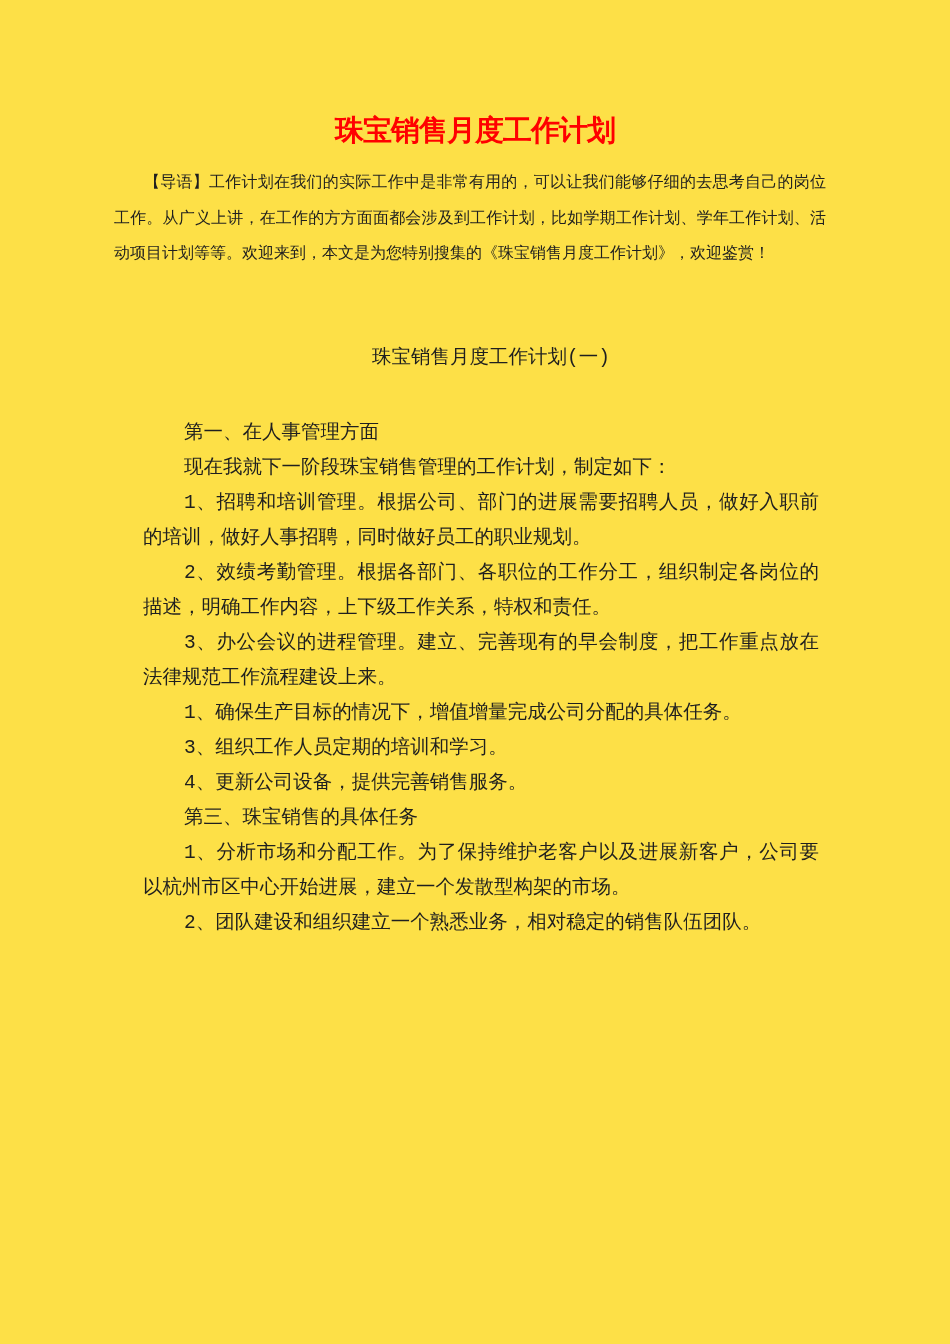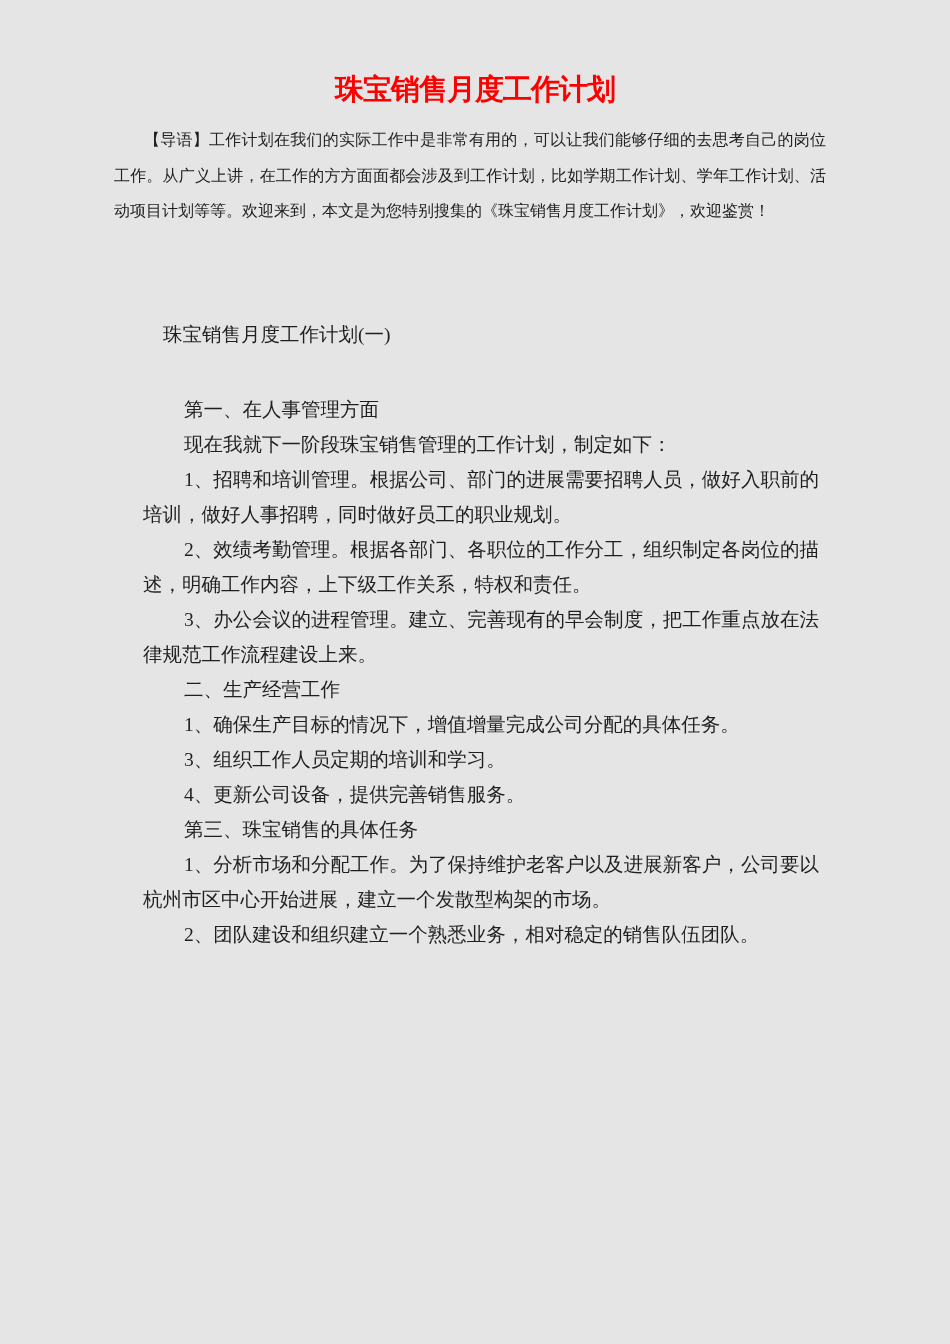--- a/index.html
+++ b/index.html
@@ -5,24 +5,24 @@
   html, body {
     margin: 0;
     padding: 0;
     background: #ffffff;
   }
   .page {
     position: relative;
     width: 950px;
     height: 1344px;
     box-sizing: border-box;
-    background: #e5e5e5;
+    background: #fde047;
     overflow: hidden;
-    padding-top: 72px;
-    font-family: Liberation Serif, serif;
+    padding-top: 116px;
+    font-family: Liberation Mono, monospace;
     color: #1f1f1f;
   }
   .doc-title {
     margin: 0;
     text-align: center;
     color: #ff0000;
     font-size: 29px;
     line-height: 34px;
     font-weight: bold;
     letter-spacing: -1px;
@@ -36,23 +36,23 @@
     text-indent: 30px;
   }
   .body-block {
     margin-left: 143px;
     width: 676px;
     font-size: 19.5px;
     line-height: 35px;
     text-align: justify;
   }
   .section-title {
-    margin: 88px 0 40px 0;
+    margin: 68px 0 40px 0;
     text-indent: 20px;
-    text-align: left;
+    text-align: center;
   }
   .para {
     margin: 0;
     text-indent: 41px;
   }
 </style>
 </head>
 <body>
 
 <div class="page">
@@ -61,21 +61,20 @@
   <p class="lead">【导语】工作计划在我们的实际工作中是非常有用的，可以让我们能够仔细的去思考自己的岗位工作。从广义上讲，在工作的方方面面都会涉及到工作计划，比如学期工作计划、学年工作计划、活动项目计划等等。欢迎来到，本文是为您特别搜集的《珠宝销售月度工作计划》，欢迎鉴赏！</p>
 
   <div class="body-block">
     <p class="section-title">珠宝销售月度工作计划(一)</p>
 
     <p class="para">第一、在人事管理方面</p>
     <p class="para">现在我就下一阶段珠宝销售管理的工作计划，制定如下：</p>
     <p class="para">1、招聘和培训管理。根据公司、部门的进展需要招聘人员，做好入职前的培训，做好人事招聘，同时做好员工的职业规划。</p>
     <p class="para">2、效绩考勤管理。根据各部门、各职位的工作分工，组织制定各岗位的描述，明确工作内容，上下级工作关系，特权和责任。</p>
     <p class="para">3、办公会议的进程管理。建立、完善现有的早会制度，把工作重点放在法律规范工作流程建设上来。</p>
-    <p class="para">二、生产经营工作</p>
     <p class="para">1、确保生产目标的情况下，增值增量完成公司分配的具体任务。</p>
     <p class="para">3、组织工作人员定期的培训和学习。</p>
     <p class="para">4、更新公司设备，提供完善销售服务。</p>
     <p class="para">第三、珠宝销售的具体任务</p>
     <p class="para">1、分析市场和分配工作。为了保持维护老客户以及进展新客户，公司要以杭州市区中心开始进展，建立一个发散型构架的市场。</p>
     <p class="para">2、团队建设和组织建立一个熟悉业务，相对稳定的销售队伍团队。</p>
   </div>
 </div>
 
 </body></html>

